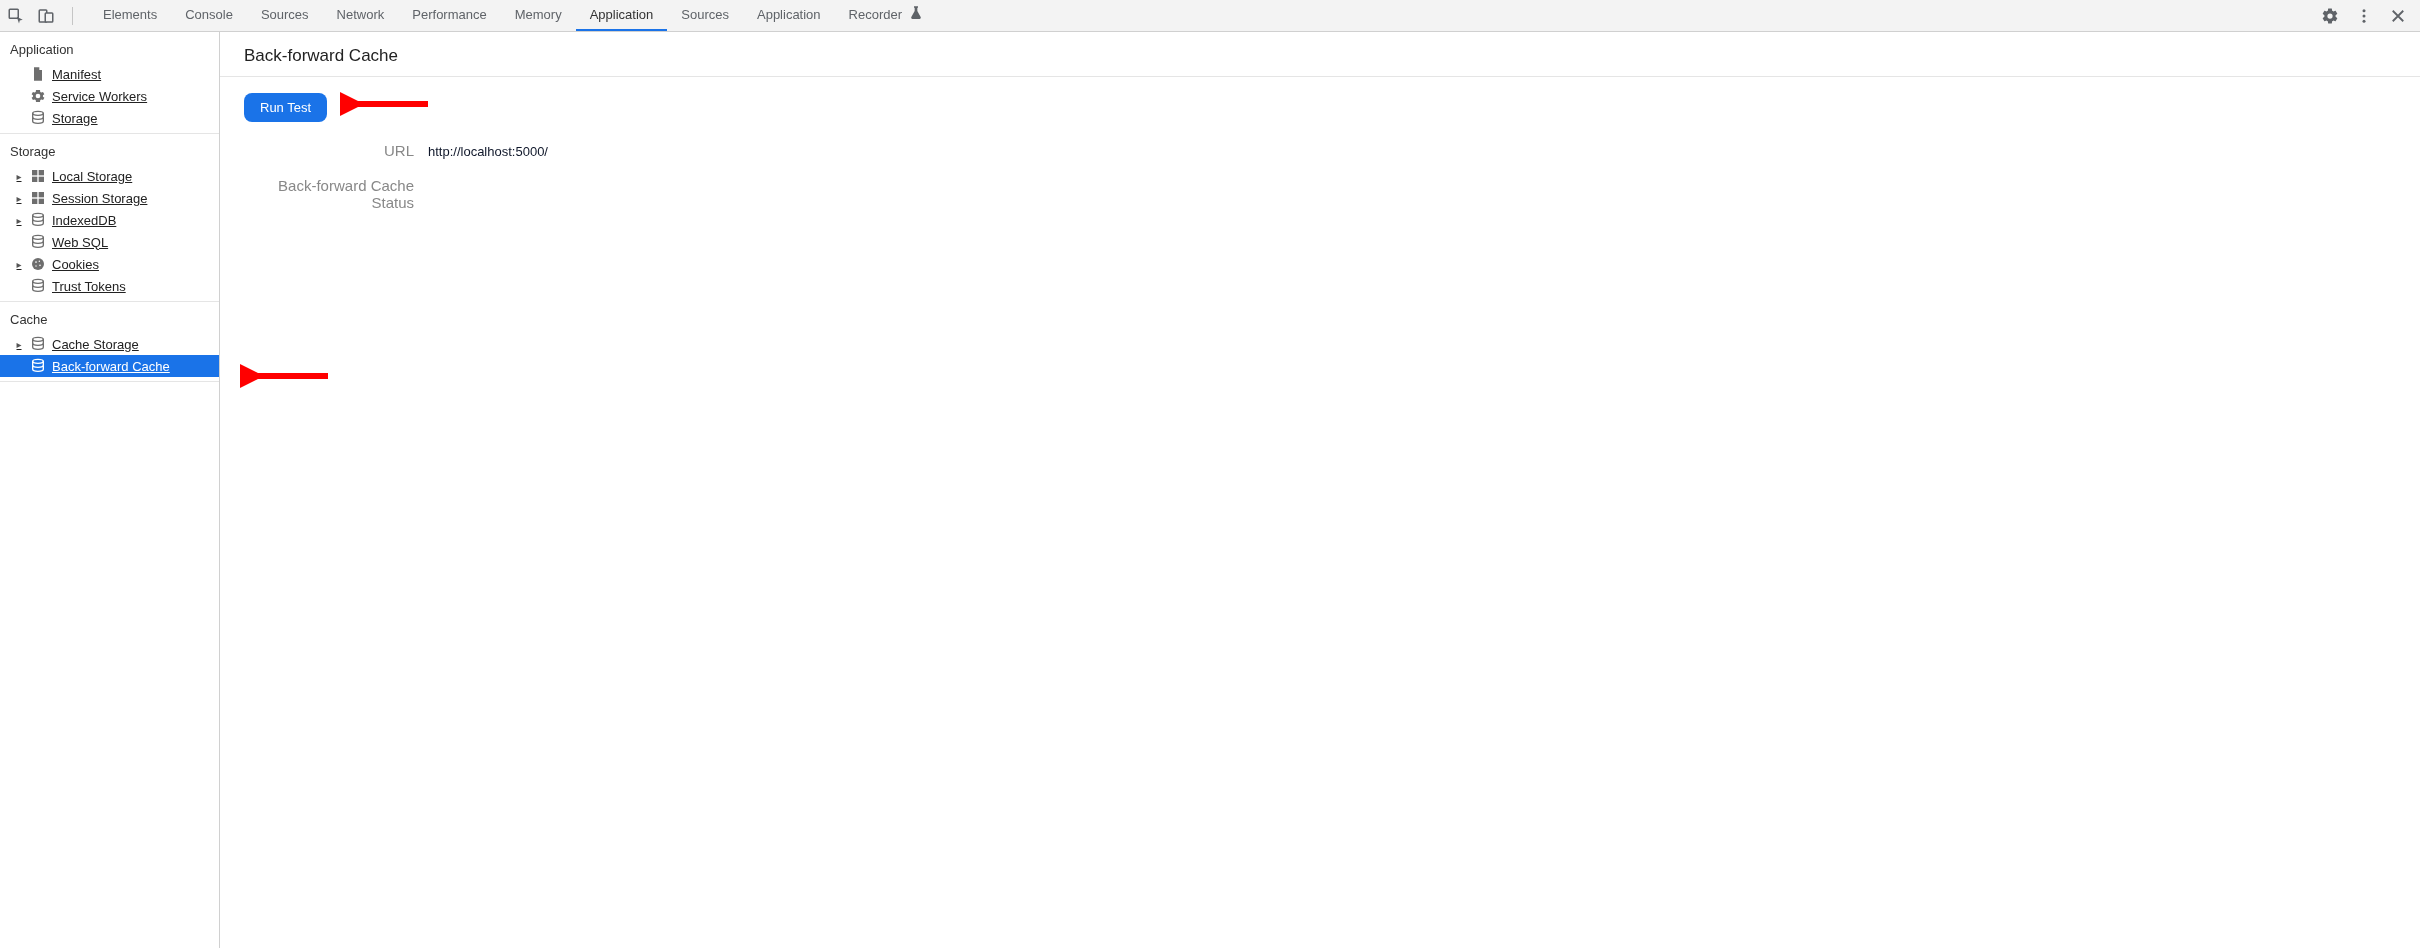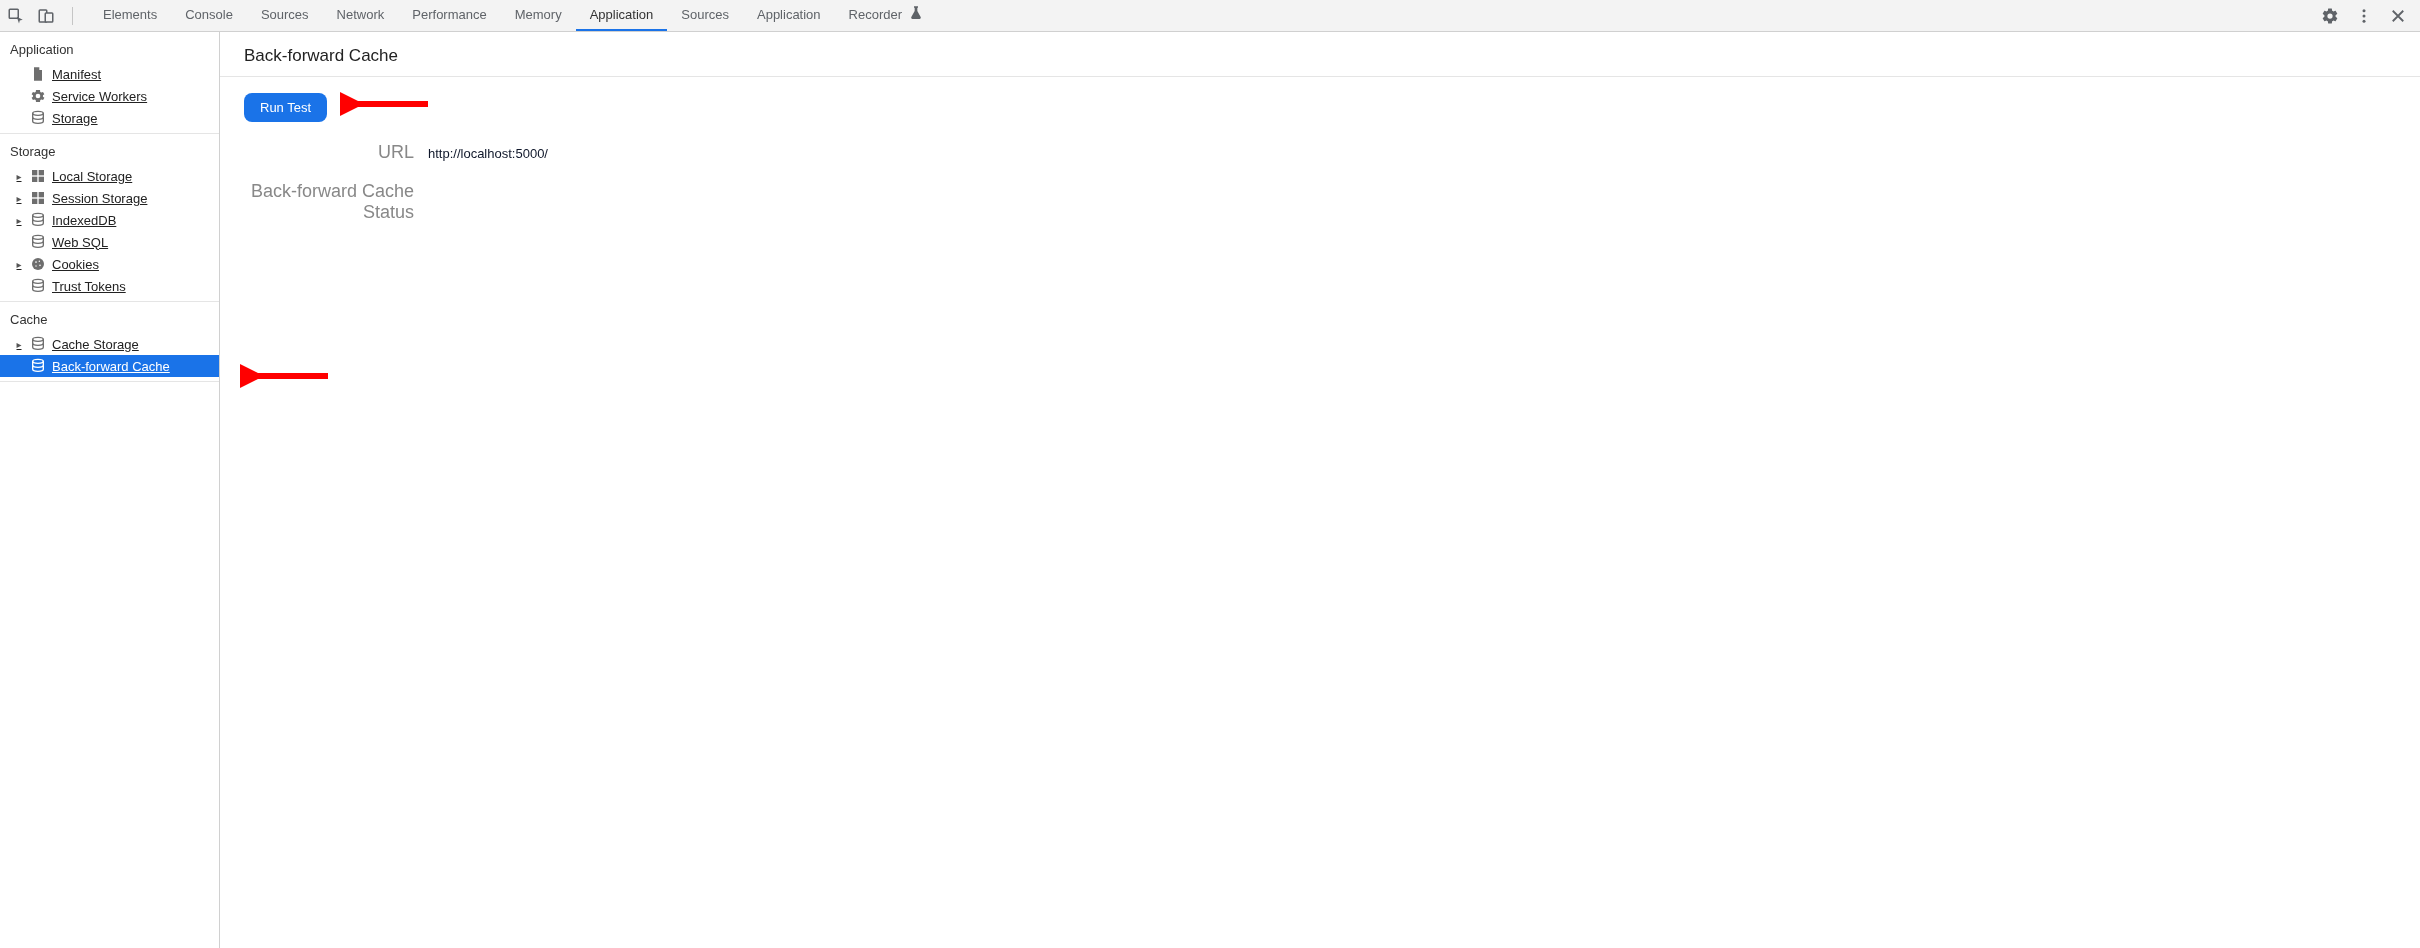--- a/index.html
+++ b/index.html
@@ -147,21 +147,21 @@
       font-weight: 500;
     }
     .kv-table {
       margin-top: 20px;
       display: grid;
       grid-template-columns: 170px auto;
       row-gap: 18px;
       column-gap: 14px;
       align-items: baseline;
     }
-    .kv-k { color: #888; text-align: right; font-size: 18px; }
+    .kv-k { color: #888; text-align: right; font-size: 15px; }
     .kv-v { color: #0f172a; font-size: 13px; }
 
     
     .arrow {
       position: absolute;
       pointer-events: none;
       color: #ff0000;
     }
     .arrow svg { display: block; }
 

